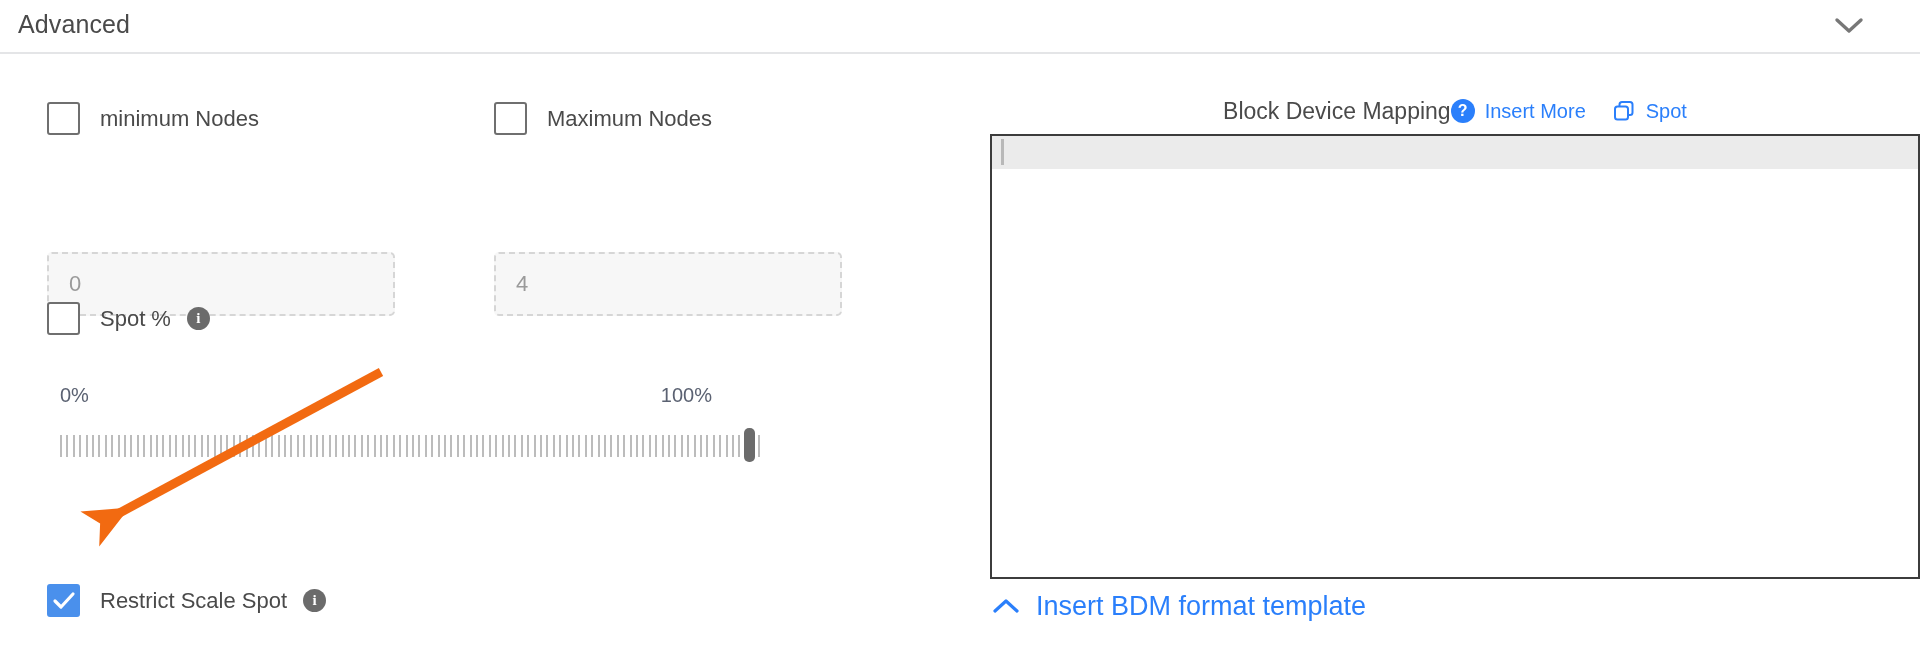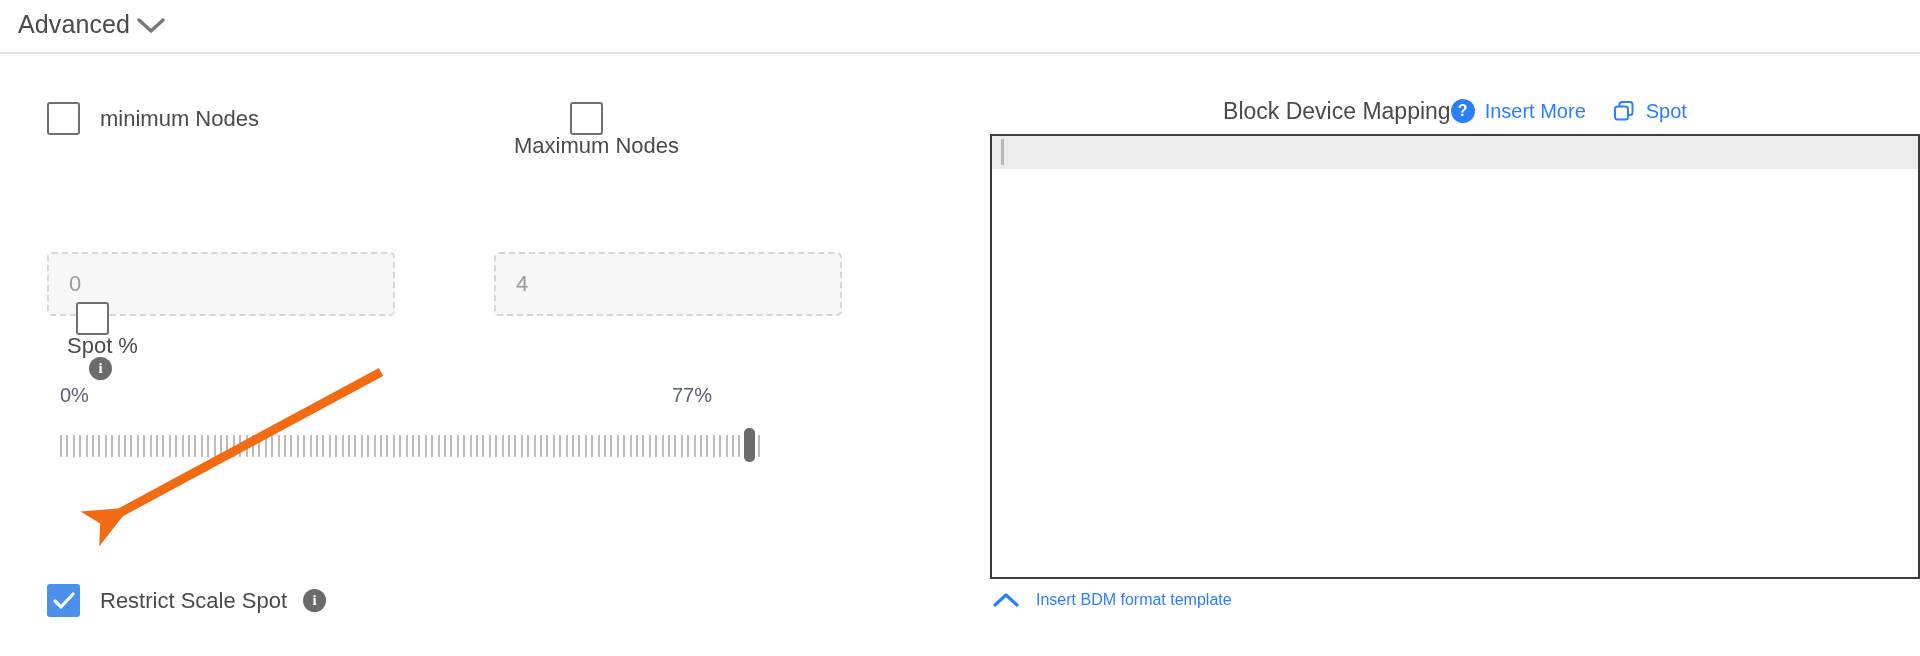--- a/index.html
+++ b/index.html
@@ -17,21 +17,21 @@
     overflow: hidden;
   }
 
   
   .section-header {
     position: absolute;
     left: 0; top: 0;
     width: 1920px; height: 54px;
     display: flex;
     align-items: center;
-    justify-content: flex-start;
+    justify-content: space-between;
     padding: 0 22px 0 18px;
     border-bottom: 2px solid #e4e5e7;
   }
   .section-title {
     font-size: 25px;
     color: #4a4a4a;
     font-weight: 400;
     letter-spacing: .1px;
     line-height: 1;
     padding-bottom: 4px;
@@ -171,21 +171,21 @@
     position: absolute; left: 9px; top: 3px;
     width: 3px; height: 26px;
     background: #b8b8b8;
   }
 
   .insert-link {
     position: absolute;
     left: 2px; top: 537px;
     display: flex; align-items: center;
     color: #2a7ffb;
-    font-size: 16px;
+    font-size: 27px;
     cursor: pointer;
   }
   .insert-link .glyph { margin-right: 16px; display:flex; align-items:center; }
 
   
   .annotation {
     position: absolute;
     left: 0; top: 0;
     width: 1920px; height: 656px;
     pointer-events: none;
@@ -210,38 +210,38 @@
     <div class="left-col">
 
       <div class="cb-row" style="left:47px; top:48px;">
         <div class="checkbox"></div>
         <div class="cb-label">minimum Nodes</div>
       </div>
       <div class="dashed-input" style="left:47px; top:198px; width:348px; height:64px;">
         <span>0</span>
       </div>
 
-      <div class="cb-row" style="left:494px; top:48px;flex-direction:column;">
+      <div class="cb-row" style="left:494px; top:48px;">
         <div class="checkbox"></div>
         <div class="cb-label">Maximum Nodes</div>
       </div>
       <div class="dashed-input" style="left:494px; top:198px; width:348px; height:64px;">
         <span>4</span>
       </div>
 
-      <div class="cb-row" style="left:47px; top:248px;flex-direction:column;">
+      <div class="cb-row" style="left:47px; top:248px;">
         <div class="checkbox"></div>
         <div class="cb-label">Spot %</div>
         <div class="info-icon">i</div>
       </div>
 
       <div class="slider-wrap">
         <div class="slider-labels">
           <span class="lo">0%</span>
-          <span class="hi">77%</span>
+          <span class="hi">100%</span>
         </div>
         <div class="slider-track">
           <div class="ticks"></div>
           <div class="slider-handle"></div>
         </div>
       </div>
 
       <div class="cb-row" style="left:47px; top:530px;">
         <div class="checkbox checked">
           <svg width="24" height="20" viewBox="0 0 24 20">

